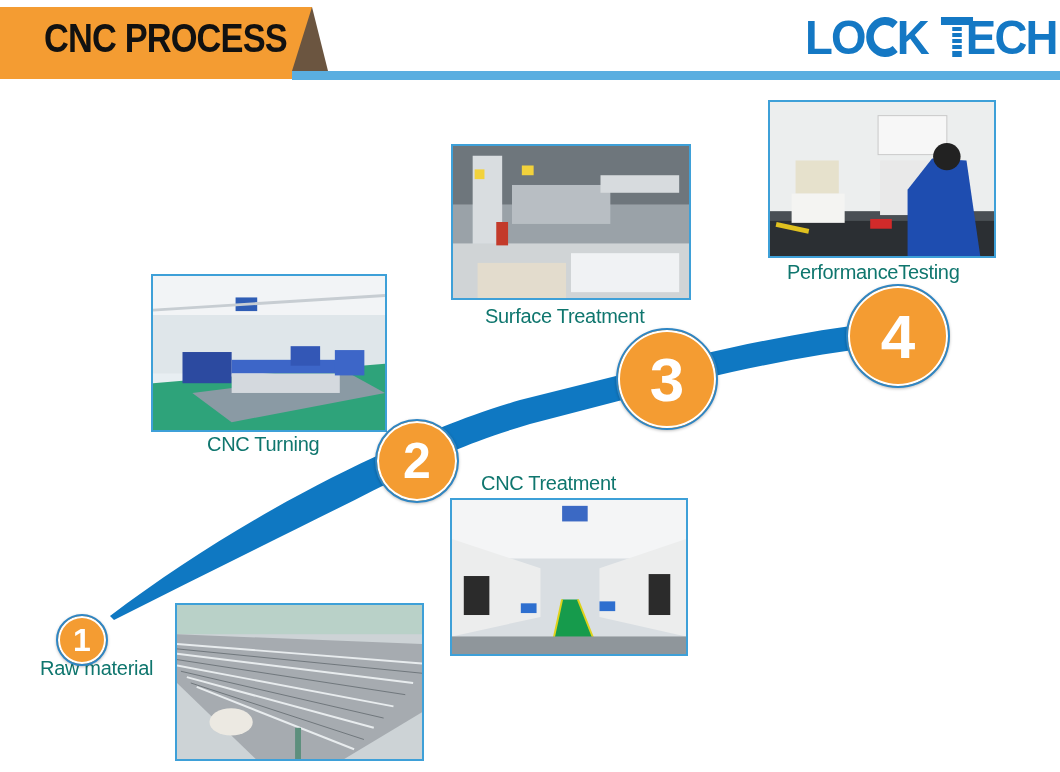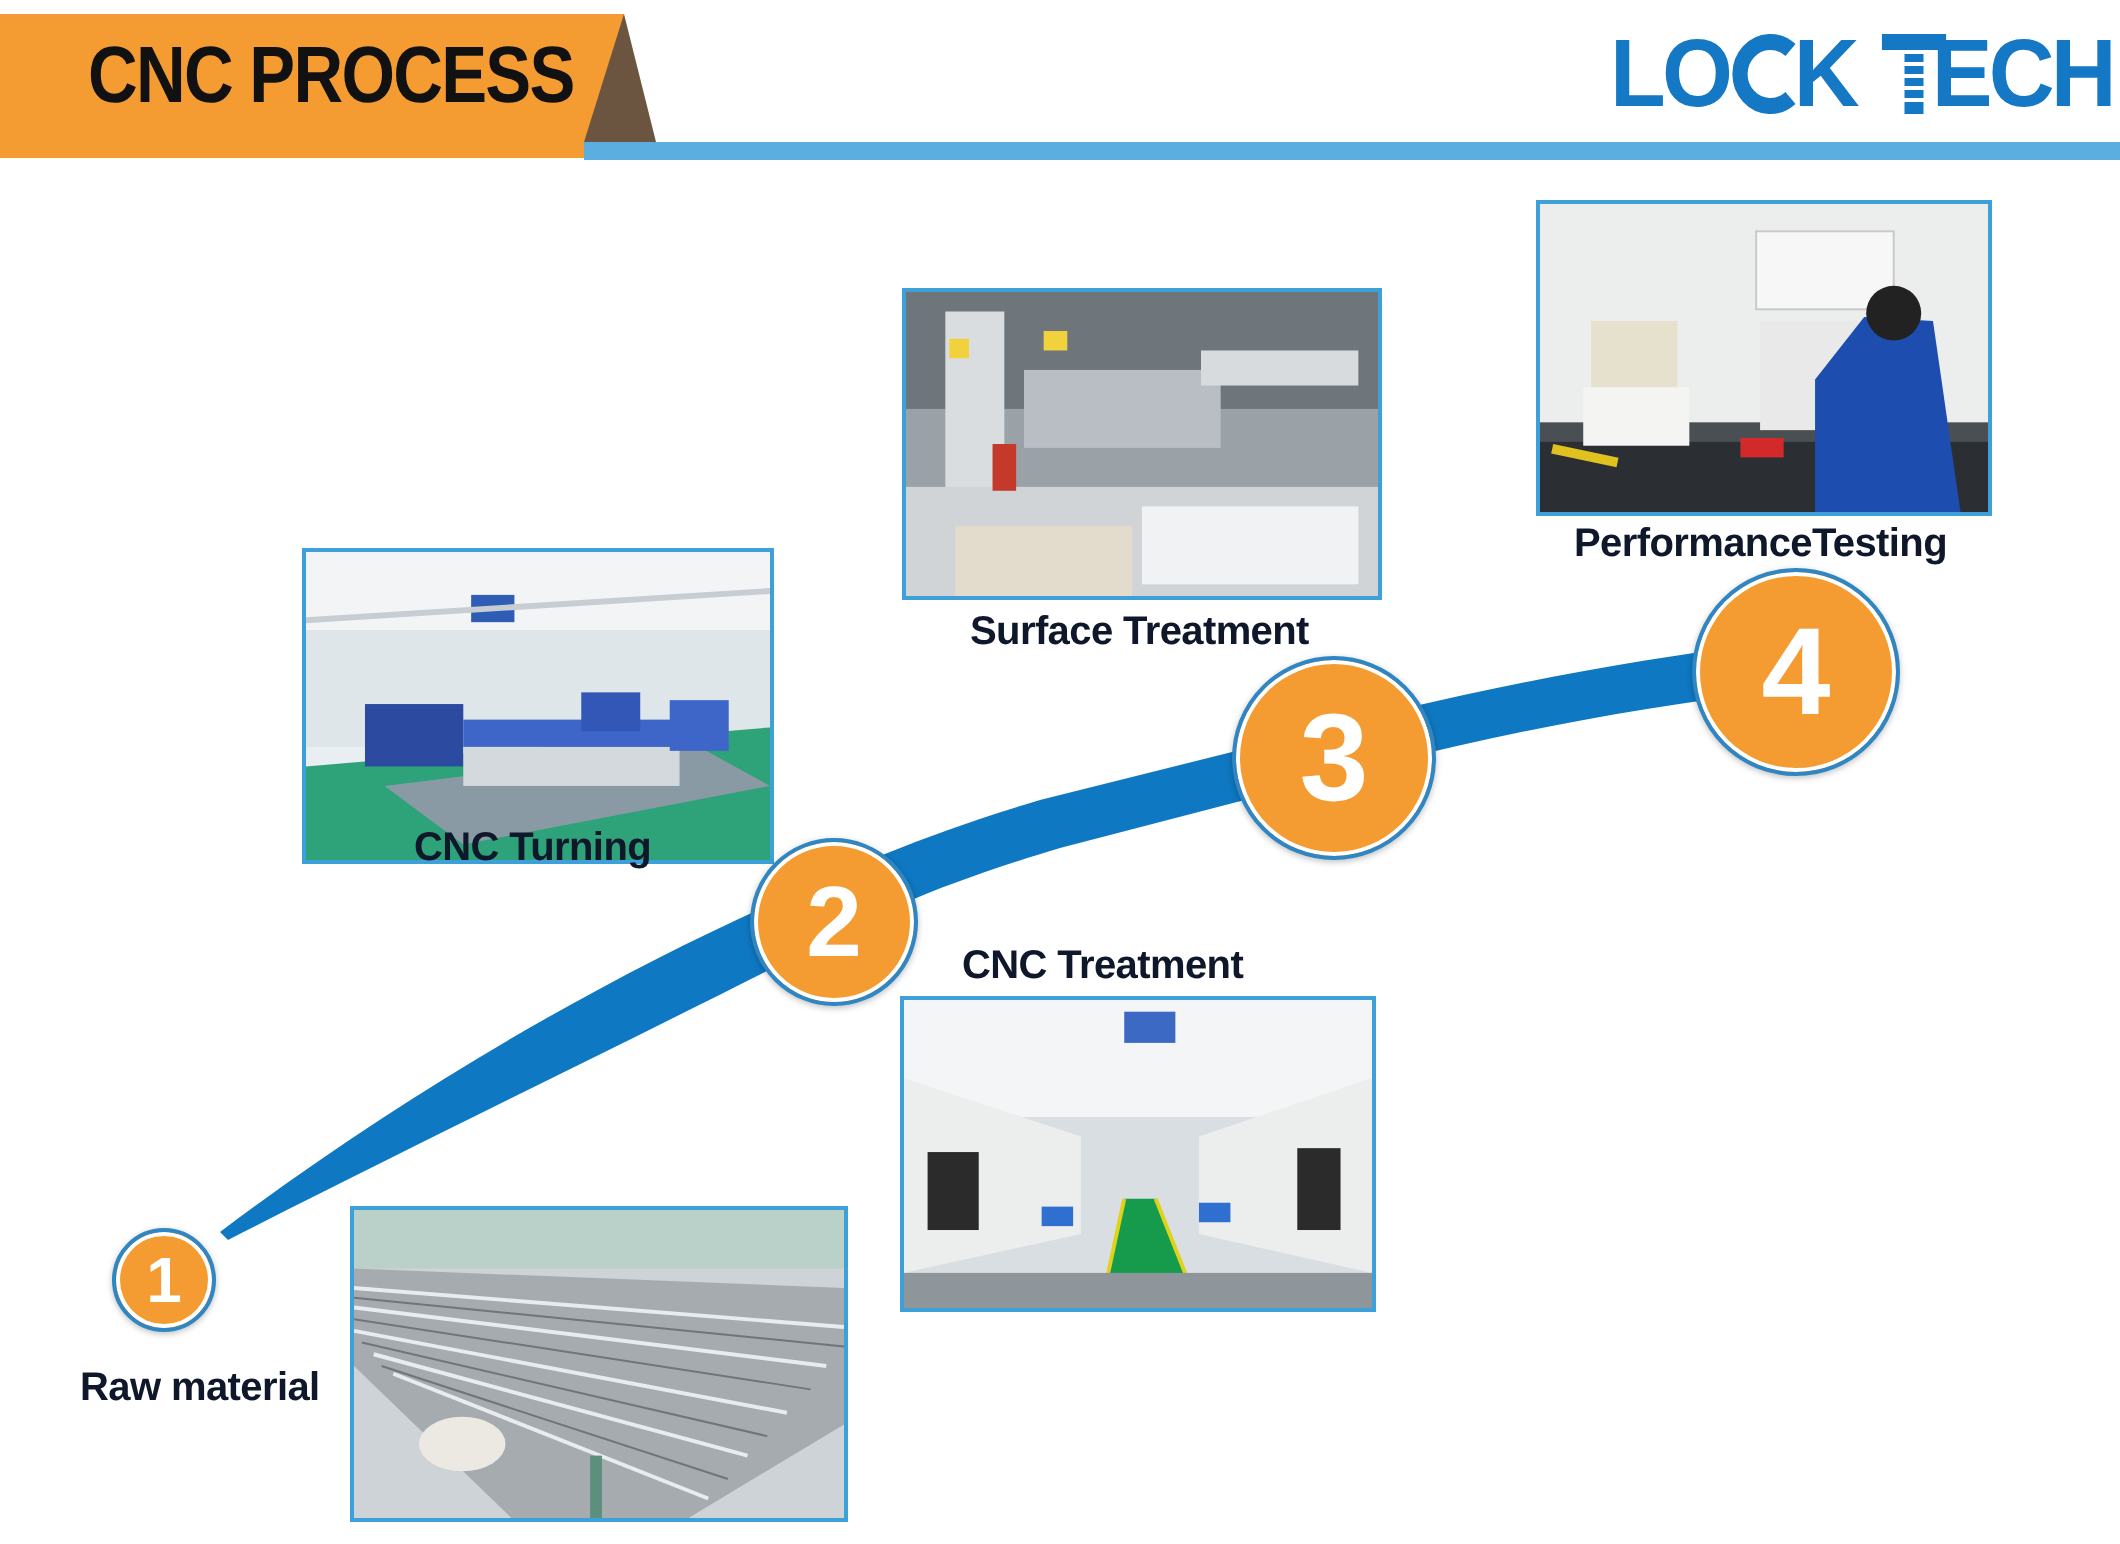--- a/index.html
+++ b/index.html
@@ -36,23 +36,22 @@
   .logo-screw { display: inline-block; vertical-align: middle; }
 
   .path-svg { position: absolute; left: 0; top: 0; }
 
   .photo {
     position: absolute; border: 2px solid #3ea0d8; box-sizing: border-box; overflow: hidden;
   }
   .photo svg { display: block; width: 100%; height: 100%; }
 
   .label {
-    position: absolute; font-size: 20px; color: #0f172a; white-space: nowrap;
+    position: absolute; font-size: 20px; color: #0f766e; white-space: nowrap;
     letter-spacing: -0.3px;
-    font-weight: bold;
   }
 
   .step {
     position: absolute; border-radius: 50%;
     background: #f49c32;
     border: 2px solid #2f86c4;
     box-shadow: 0 0 0 2px #ffffff inset, 0 1px 3px rgba(0,0,0,0.25);
     display: flex; align-items: center; justify-content: center;
     color: #ffffff; font-weight: bold; box-sizing: border-box;
   }
@@ -176,25 +175,25 @@
       <line x1="0" y1="45" x2="249" y2="70"></line>
       <line x1="0" y1="56" x2="232" y2="92"></line>
       <line x1="4" y1="68" x2="210" y2="116"></line>
       <line x1="14" y1="80" x2="190" y2="138"></line>
     </g>
     <ellipse cx="55" cy="120" rx="22" ry="14" fill="#ece9e2"></ellipse>
     <rect x="120" y="126" width="6" height="32" fill="#5d8f7d"></rect>
   </svg>
 </div>
 
-<div class="label" style="left:207px;top:413px;">CNC Turning</div>
+<div class="label" style="left:207px;top:433px;">CNC Turning</div>
 <div class="label" style="left:485px;top:305px;">Surface Treatment</div>
 <div class="label" style="left:787px;top:261px;">PerformanceTesting</div>
 <div class="label" style="left:481px;top:472px;">CNC Treatment</div>
-<div class="label" style="left:40px;top:683px;">Raw material</div>
+<div class="label" style="left:40px;top:657px;">Raw material</div>
 
 <div class="step" style="left:56px;top:614px;width:52px;height:52px;font-size:32px;">
   <span>1</span>
 </div>
 <div class="step" style="left:375px;top:419px;width:84px;height:84px;font-size:50px;">
   <span>2</span>
 </div>
 <div class="step" style="left:616px;top:328px;width:102px;height:102px;font-size:62px;">
   <span>3</span>
 </div>

